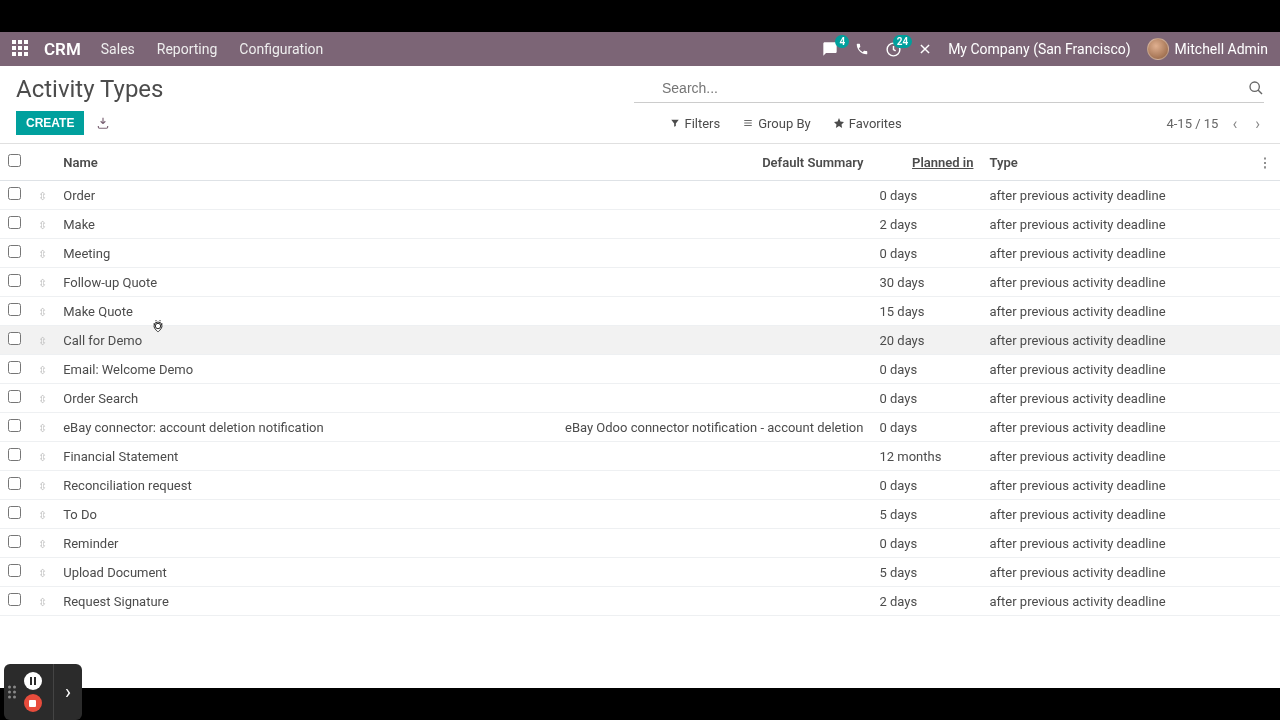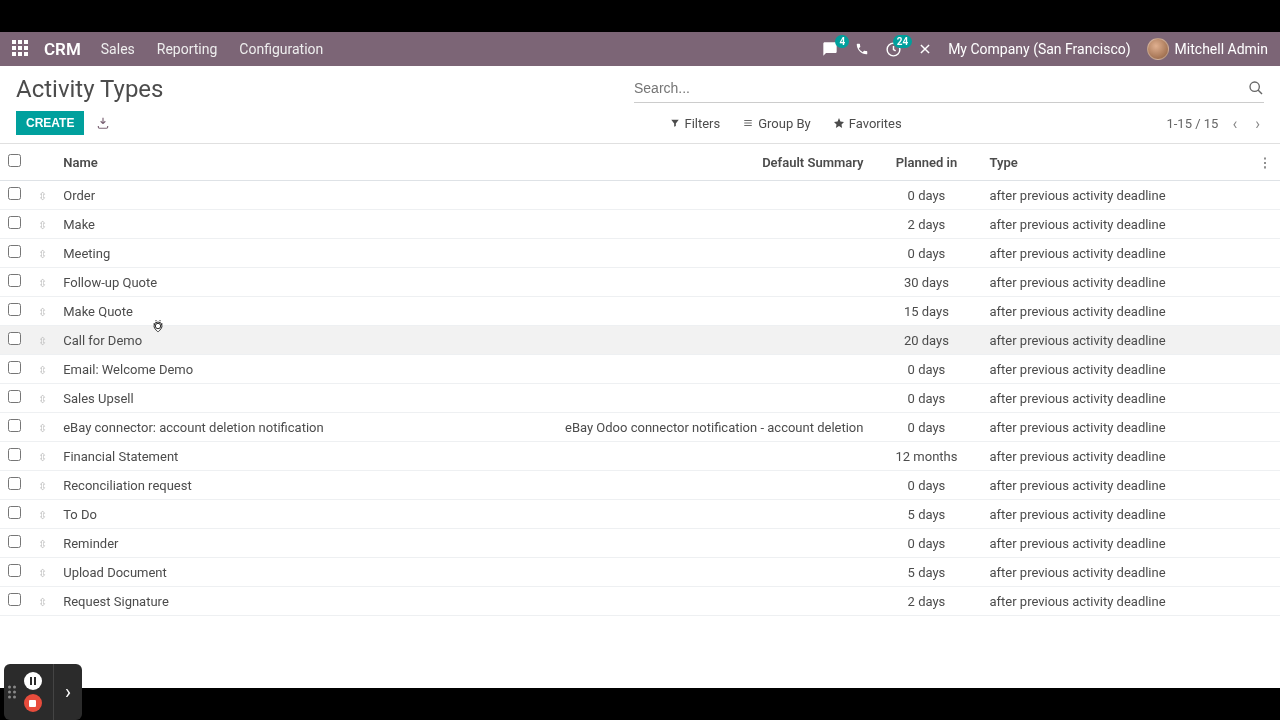--- a/index.html
+++ b/index.html
@@ -22,46 +22,46 @@
   .badge { position: absolute; top: -6px; right: -10px; background: #00A09D; color: #fff; font-size: 10px; padding: 1px 4px; border-radius: 8px; font-weight:600;}
   .company-name { font-size: 14px; }
   .avatar { width: 22px; height: 22px; border-radius: 50%; background: radial-gradient(circle at 40% 35%, #e0b090, #8a5a3a); margin-right:6px; border:1px solid rgba(255,255,255,0.3);}
   .user-block{display:flex;align-items:center;cursor:pointer;}
   
   
   .control-panel { padding: 8px 16px 0 16px; background:#fff; border-bottom:1px solid #e0e0e0;}
   .cp-row1 { display: flex; align-items: center; }
   .page-title { font-size: 24px; color: #4c4c4c; flex-shrink:0; margin-right:auto;}
   .search-wrap { flex: 1; max-width: 630px; margin-left:auto; display:flex; align-items:center; border-bottom:1px solid #ccc; padding:3px 0;}
-  .search-input { flex:1; border: none; outline: none; font-size: 14px; padding: 3px 0; background:transparent;}
+  .search-input { flex:1; border: none; outline: none; font-size: 14px; padding: 3px 0; background:transparent;margin-left:28px;}
   .search-glass{color:#888;cursor:pointer;}
   .cp-row2 { display: flex; align-items: center; padding: 8px 0 8px 0;}
   .create-btn { background: #00A09D; color: #fff; border: none; padding: 5px 10px; font-weight: 600; font-size: 12px; cursor: pointer; }
   .download-icn { margin-left: 12px; color: #7C6576; cursor: pointer; }
   .cp-mid { flex:1; display:flex; justify-content:flex-start; margin-left: 560px; gap: 22px;}
   .cp-mid .fbtn{cursor:pointer; color:#4c4c4c; font-size:13px; display:flex; align-items:center; gap:4px;}
   .cp-right{display:flex; align-items:center; gap:10px; color:#666;}
   .pager-arrow{cursor:pointer; padding:0 4px; color:#888; font-size:16px;}
   
   
   .table-wrap{flex:1; overflow:auto; background:#fff;}
   table{width:100%; border-collapse:collapse; font-size:13px;}
   thead th{ text-align:left; font-weight:600; padding:10px 8px; border-bottom:1px solid #dee2e6; background:#fff; color:#4c4c4c; position:sticky; top:0;}
   tbody td{ padding:6px 8px; border-bottom:1px solid #eef0f2; color:#4c4c4c;}
   tbody tr.hovered{background:#f2f2f2;}
   .col-check{width:30px;}
   .col-handle{width:24px; color:#aaa; text-align:center;}
   .col-name{min-width:360px;}
   .col-summary{min-width:400px;text-align:right;}
-  .col-planned{width:110px; text-align:center; padding-right:8px;}
+  .col-planned{width:110px; text-align:left; padding-right:8px;}
   .col-type{min-width:250px; padding-left:8px;}
   .col-menu{width:30px; text-align:center; color:#888;}
   input[type=checkbox]{cursor:pointer;}
   .handle{cursor:grab; color:#bbb; font-size:11px; user-select:none;}
-  th.col-planned{text-align:center;}
+  th.col-planned{text-align:right;text-decoration:underline;}
   
   
   .cursor-overlay{position:absolute; pointer-events:none; font-size:14px;}
   
   
   .recorder { position: absolute; bottom: 0px; left: 4px; width: 78px; height: 56px; background: #2b2b2b; border-radius: 6px; display: flex; align-items:center; color:#fff;}
   .rec-left{width:50px; display:flex; flex-direction:column; align-items:center; justify-content:center; gap:4px; border-right:1px solid #444; height:100%; position:relative;}
   .rec-drag{position:absolute; left:4px; top:50%; transform:translateY(-50%); display:grid; grid-template-columns:repeat(2,3px); grid-template-rows:repeat(3,3px); gap:2px;}
   .rec-drag span{background:#888; width:3px; height:3px; border-radius:50%;}
   .rec-pause{width:18px; height:18px; border-radius:50%; background:#fff; display:flex; align-items:center; justify-content:center; margin-left:8px;}
@@ -164,21 +164,21 @@
             <span>Group By</span>
           </div>
           <div class="fbtn">
             <svg width="12" height="12" viewBox="0 0 24 24" fill="#4c4c4c">
                 <path d="M12 2l2.9 6.9L22 10l-5 4.9 1.2 7.1L12 18l-6.2 4 1.2-7.1L2 10l7.1-1.1z"></path>
               </svg>
             <span>Favorites</span>
           </div>
         </div>
         <div class="cp-right">
-          <span>1-15 / 15</span>
+          <span>4-15 / 15</span>
           <span class="pager-arrow">‹</span>
           <span class="pager-arrow">›</span>
         </div>
       </div>
     </div>
 
     <div class="table-wrap" style="position:relative;">
       <table>
         <thead>
           <tr>
@@ -251,21 +251,21 @@
               <td class="col-handle"><span class="handle">⇳</span></td>
               <td class="col-name">Email: Welcome Demo</td>
               <td class="col-summary"></td>
               <td class="col-planned">0 days</td>
               <td class="col-type">after previous activity deadline</td>
               <td class="col-menu"></td>
             </tr>
             <tr>
               <td class="col-check"><input type="checkbox" style=""></td>
               <td class="col-handle"><span class="handle">⇳</span></td>
-              <td class="col-name">Sales Upsell</td>
+              <td class="col-name">Order Search</td>
               <td class="col-summary"></td>
               <td class="col-planned">0 days</td>
               <td class="col-type">after previous activity deadline</td>
               <td class="col-menu"></td>
             </tr>
             <tr>
               <td class="col-check"><input type="checkbox" style=""></td>
               <td class="col-handle"><span class="handle">⇳</span></td>
               <td class="col-name">eBay connector: account deletion notification</td>
               <td class="col-summary">eBay Odoo connector notification - account deletion</td>

